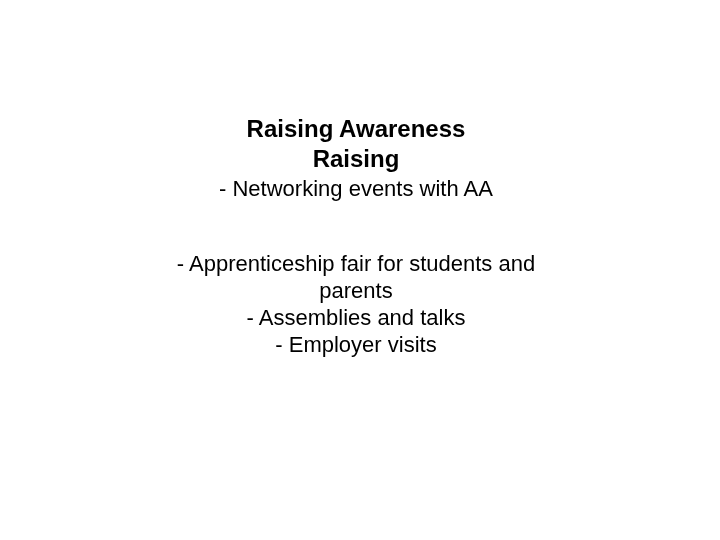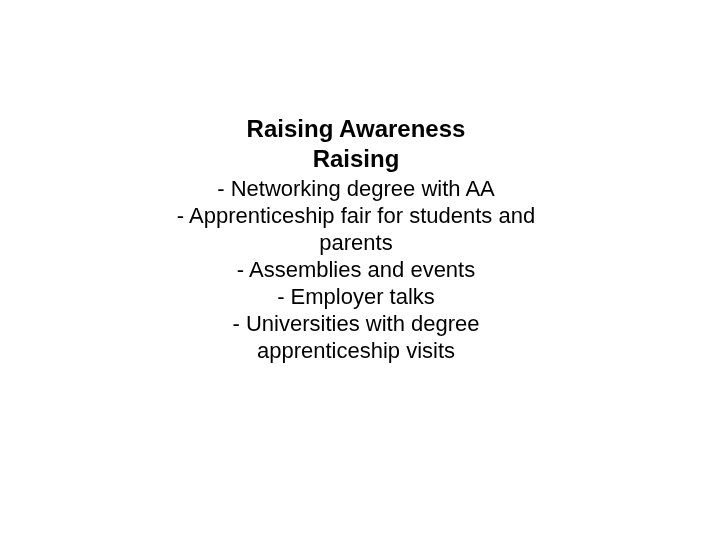--- a/index.html
+++ b/index.html
@@ -47,20 +47,19 @@
 </head>
 <body>
 
 <div class="slide">
   <div class="content">
     <h1 class="title">
       <span>Raising Awareness</span><br>
       <span>Raising</span>
     </h1>
     <ul class="items">
-      <li>- Networking degree with AA</li>
-      <li style="padding:0 8px;">- Apprenticeship fair for students and parents</li>
-      <li>- Assemblies and events</li>
-      <li>- Employer talks</li>
-      <li style="padding:0 50px;">- Universities with degree apprenticeship visits</li>
+      <li>- Networking events with AA</li>
+      <li style="padding:0 8px;margin-top:48px;">- Apprenticeship fair for students and parents</li>
+      <li>- Assemblies and talks</li>
+      <li>- Employer visits</li>
     </ul>
   </div>
 </div>
 
 </body></html>

